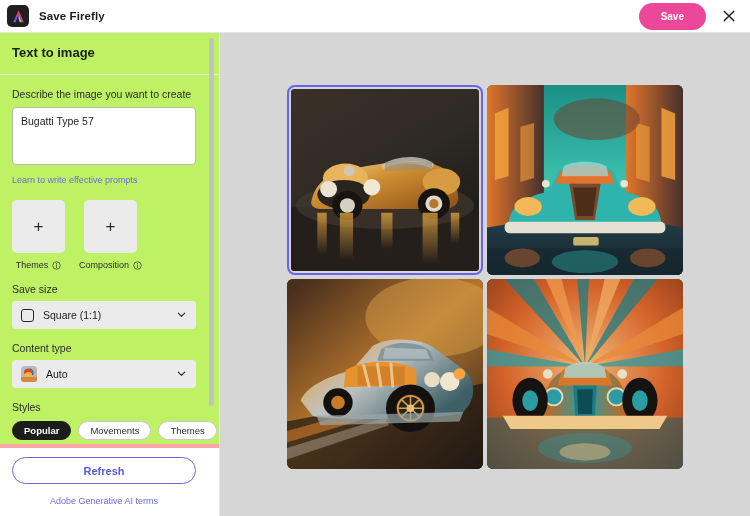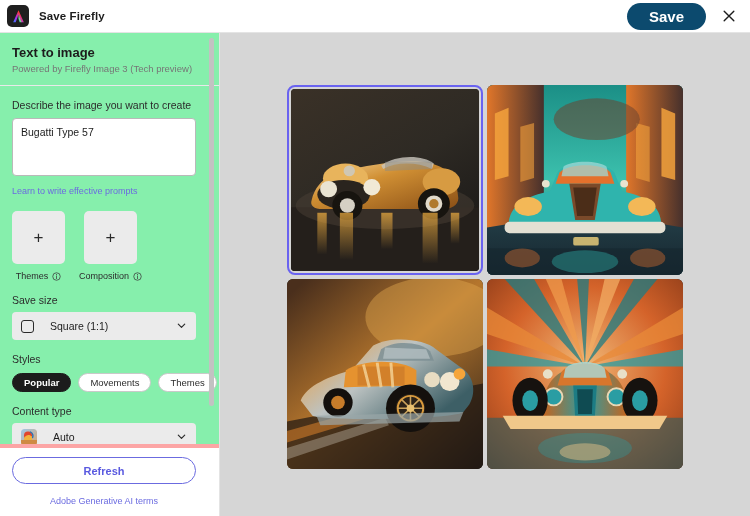--- a/index.html
+++ b/index.html
@@ -23,40 +23,40 @@
   .brand { display: flex; align-items: center; gap: 10px; }
   .logo-tile {
     width: 22px; height: 22px; border-radius: 5px;
     background: #1f1f1f;
     display: flex; align-items: center; justify-content: center;
     overflow: hidden;
   }
   .brand-title { font-size: 11.5px; font-weight: bold; color: #1c1c1c; letter-spacing: .1px; }
   .header-right { margin-left: auto; display: flex; align-items: center; gap: 12px; }
   .save-btn {
-    background: #0c4a6e; color: #fff;
+    background: #ec4899; color: #fff;
     border: none; border-radius: 14px;
     height: 27px; padding: 0 22px;
     font-family: "Liberation Sans", sans-serif;
-    font-size: 15px; font-weight: bold; cursor: pointer;
+    font-size: 10px; font-weight: bold; cursor: pointer;
     display: flex; align-items: center; justify-content: center;
   }
   .close-btn {
     width: 22px; height: 22px; cursor: pointer;
     display: flex; align-items: center; justify-content: center;
     background: none; border: none; color: #1c1c1c;
   }
 
   
   .body { flex: 1; display: flex; min-height: 0; position: relative; }
 
   
   .sidebar {
     width: 220px; min-width: 220px;
-    background: #86efac;
+    background: #bef264;
     border-right: 1px solid #e4e4e4;
     position: relative;
     display: flex; flex-direction: column;
   }
   .sidebar-scroll {
     flex: 1; min-height: 0; overflow: hidden;
     padding: 0 0 0 0;
     position: relative;
   }
   .panel-head { padding: 12px 14px 11px 12px; border-bottom: 1px solid #e9e9e9; }
@@ -90,21 +90,21 @@
     color: #2a2a2a;
   }
   .ref-plus { font-size: 17px; line-height: 1; font-weight: 400; }
   .ref-cap { margin-top: 7px; display: flex; align-items: center; gap: 4px; font-size: 9px; color: #2c2c2c; }
   .info-ico { display: inline-flex; }
 
   .select {
     margin-top: 6px;
     width: 184px; height: 28px;
     background: #ebebeb; border: none; border-radius: 4px;
-    display: flex; align-items: center; gap: 16px;
+    display: flex; align-items: center; gap: 9px;
     padding: 0 9px; cursor: pointer;
   }
   .select-val { font-size: 10.5px; color: #1c1c1c; flex: 1; }
   .sq-ico { width: 13px; height: 13px; border: 1.6px solid #2a2a2a; border-radius: 3px; }
   .auto-ico { width: 16px; height: 16px; border-radius: 3px; overflow: hidden; display:block; }
 
   .chips { display: flex; gap: 7px; margin-top: 8px; }
   .chip {
     height: 19px; padding: 0 11px; border-radius: 10px;
     font-size: 9.5px; color: #2c2c2c; cursor: pointer;
@@ -189,21 +189,20 @@
     </div>
   </div>
 
   <div class="body">
 
     <div class="sidebar">
       <div class="sidebar-scroll">
 
         <div class="panel-head">
           <div class="panel-title">Text to image</div>
-          <div class="panel-sub">Powered by Firefly Image 3 (Tech preview)</div>
         </div>
 
         <div class="section sec-gap-top">
           <div class="lbl">Describe the image you want to create</div>
           <textarea class="prompt-box" placeholder="Describe the image you want to create" style="">Bugatti Type 57</textarea>
           <a class="link link-prompt">Learn to write effective prompts</a>
         </div>
 
         <div class="section sec-gap-top">
           <div class="ref-row">
@@ -246,29 +245,20 @@
         <div class="section sec-gap-top">
           <div class="lbl">Save size</div>
           <div class="select">
             <span class="sq-ico"></span>
             <span class="select-val">Square (1:1)</span>
             <span>
               <svg viewBox="0 0 12 12" width="11" height="11" aria-hidden="true">
                 <path d="M2.5 4.5 L6 8 L9.5 4.5" fill="none" stroke="#2a2a2a" stroke-width="1.3" stroke-linecap="round" stroke-linejoin="round"></path>
               </svg>
             </span>
-          </div>
-        </div>
-
-        <div class="section sec-gap-top">
-          <div class="lbl">Styles</div>
-          <div class="chips">
-            <button class="chip active">Popular</button>
-            <button class="chip">Movements</button>
-            <button class="chip">Themes</button>
           </div>
         </div>
 
         <div class="section sec-gap-top">
           <div class="lbl">Content type</div>
           <div class="select">
             <span class="auto-ico">
               <svg viewBox="0 0 16 16" width="16" height="16" aria-hidden="true">
                 <defs>
                   <linearGradient id="autoBg" x1="0" y1="0" x2="1" y2="1">
@@ -285,20 +275,29 @@
             </span>
             <span class="select-val">Auto</span>
             <span>
               <svg viewBox="0 0 12 12" width="11" height="11" aria-hidden="true">
                 <path d="M2.5 4.5 L6 8 L9.5 4.5" fill="none" stroke="#2a2a2a" stroke-width="1.3" stroke-linecap="round" stroke-linejoin="round"></path>
               </svg>
             </span>
           </div>
         </div>
 
+        <div class="section sec-gap-top">
+          <div class="lbl">Styles</div>
+          <div class="chips">
+            <button class="chip active">Popular</button>
+            <button class="chip">Movements</button>
+            <button class="chip">Themes</button>
+          </div>
+        </div>
+
         <div class="vscroll"></div>
       </div>
 
       <div class="sidebar-foot">
         <button class="refresh-btn">Refresh</button>
         <div class="foot-link">
           <a class="link">Adobe Generative AI terms</a>
         </div>
       </div>
     </div>

